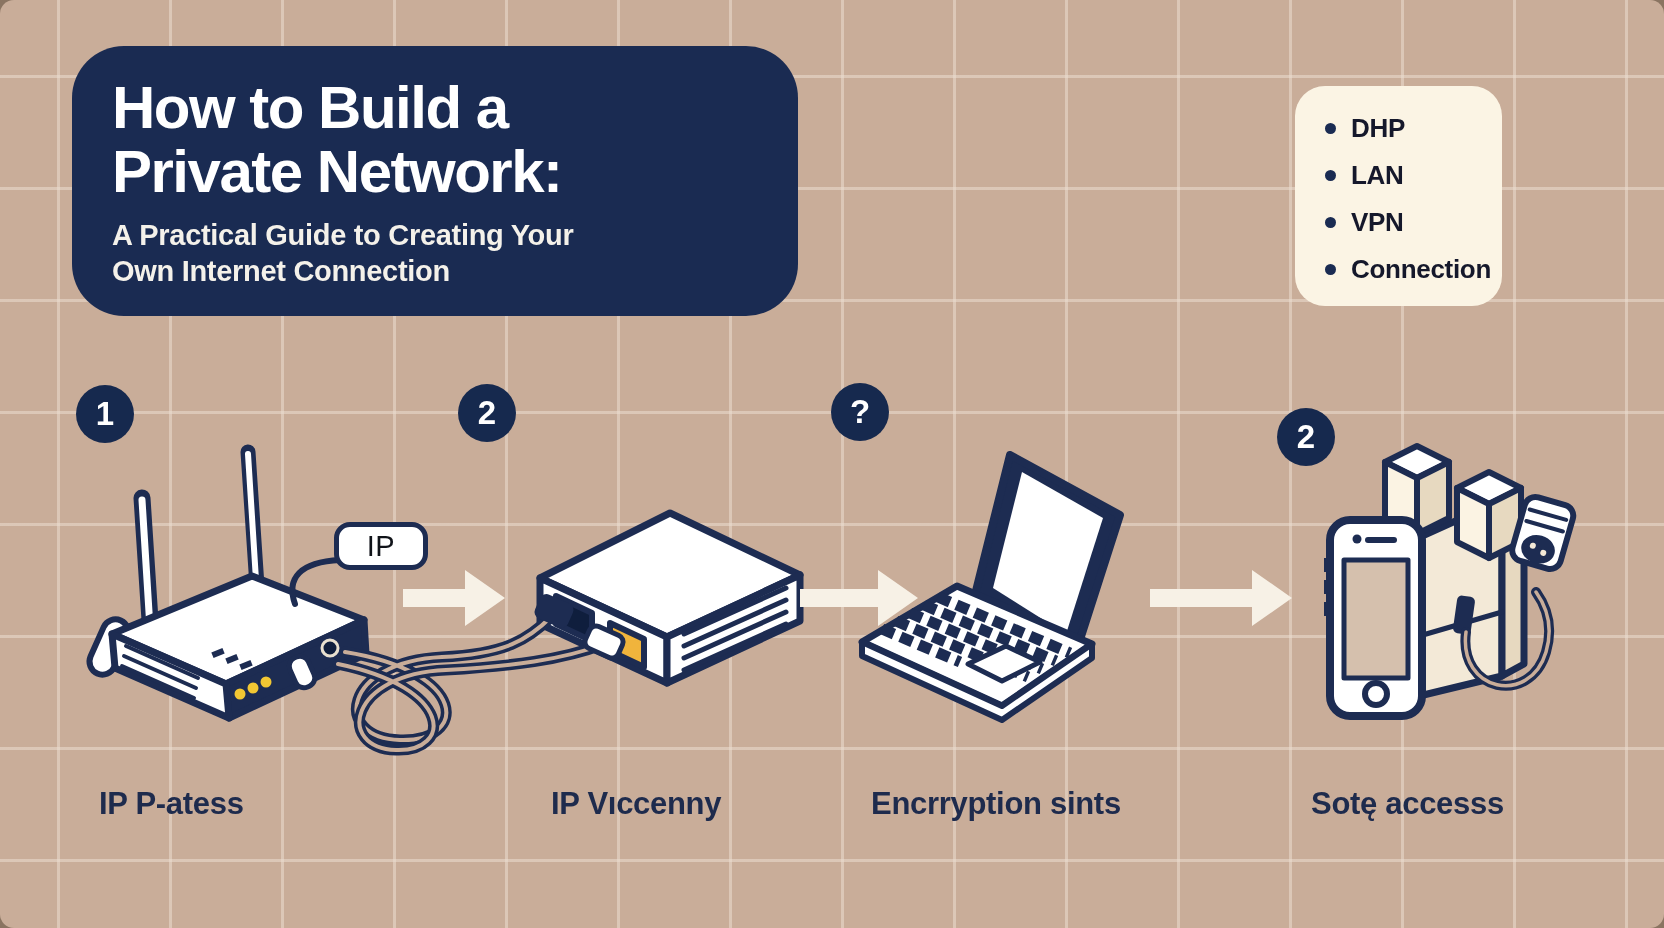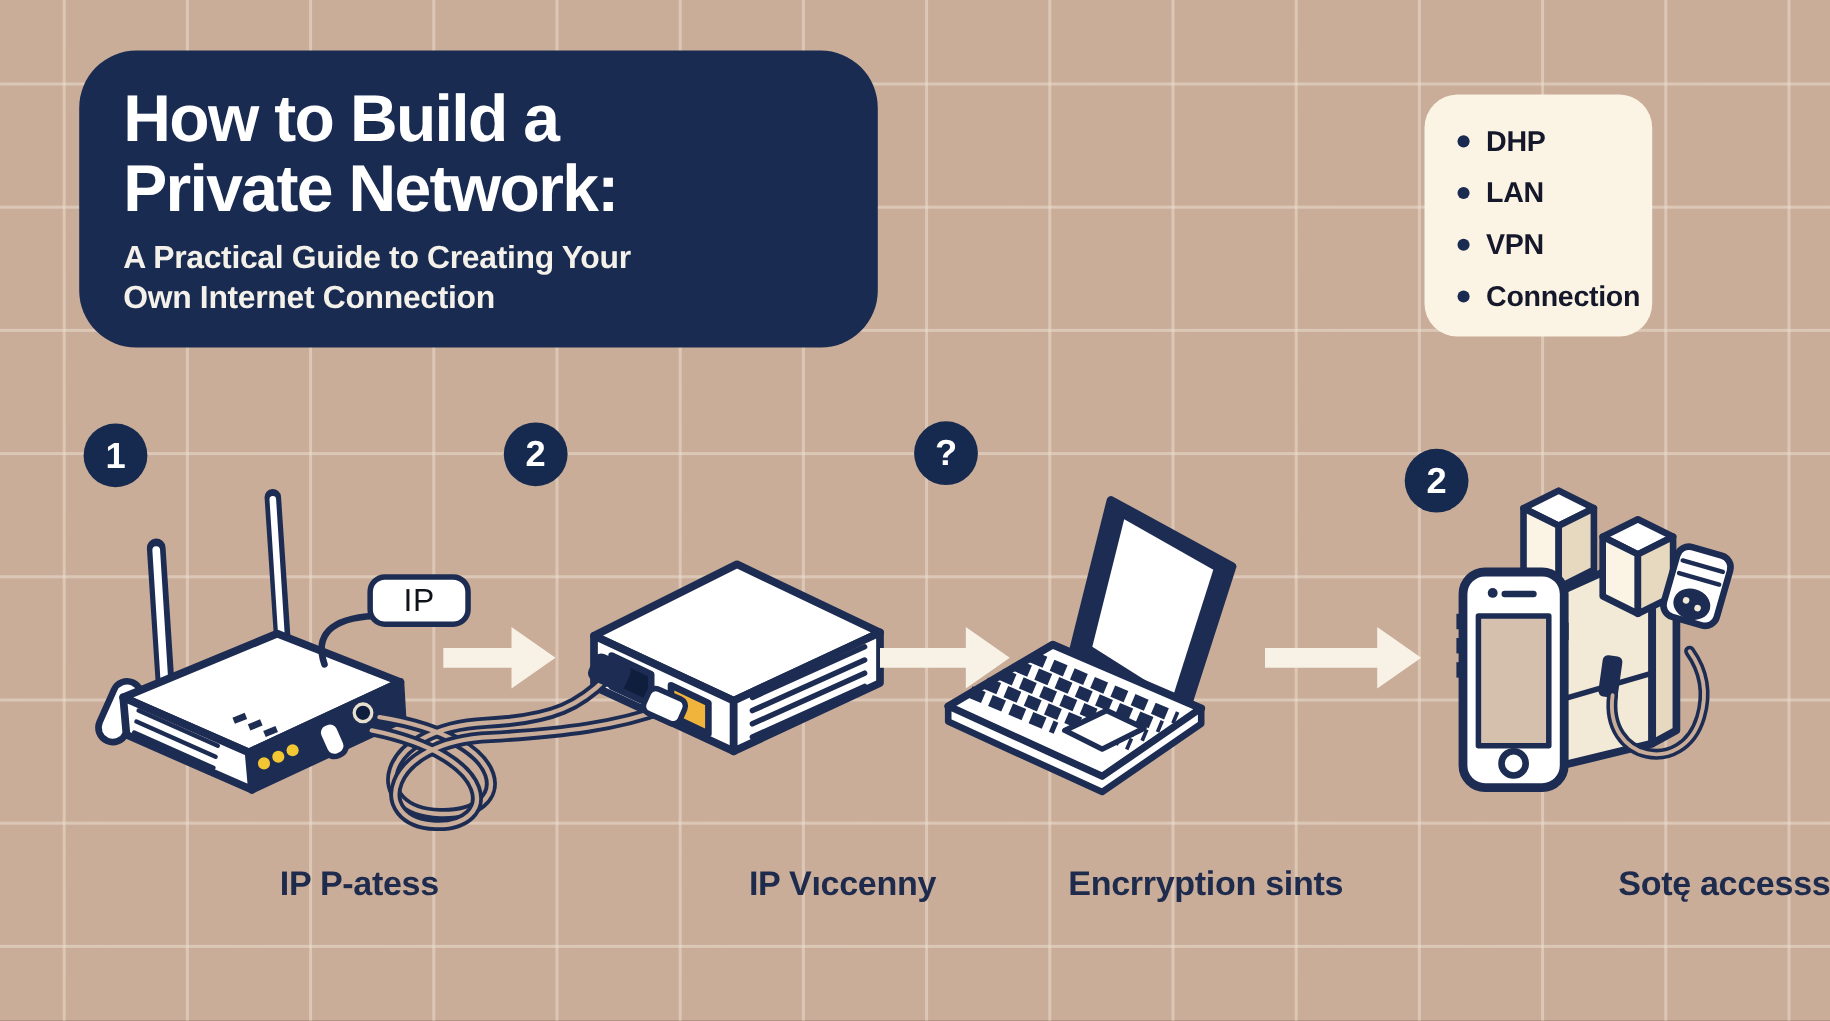--- a/index.html
+++ b/index.html
@@ -7,20 +7,21 @@
     position:relative;
     width:1664px;height:928px;
     overflow:hidden;
     font-family:"Liberation Sans",sans-serif;
     background-color:#c9ad99;
     background-image:
       linear-gradient(rgba(235,221,208,.55) 3px, transparent 3px),
       linear-gradient(90deg, rgba(235,221,208,.55) 3px, transparent 3px);
     background-size:112px 112px;
     background-position:57px 75px;
+    border-radius:14px;
   }
   .title-card{
     position:absolute;left:72px;top:46px;width:726px;height:270px;
     background:#1a2b52;border-radius:52px;box-sizing:border-box;
     padding:30px 30px 0 40px;color:#ffffff;
   }
   .title-card h1{
     margin:0;font-size:60px;line-height:64px;font-weight:700;
     letter-spacing:-1.5px;
   }
@@ -47,27 +48,27 @@
     background:#16294e;color:#ffffff;display:flex;align-items:center;
     justify-content:center;font-size:33px;font-weight:700;
   }
   .ip-tag{
     position:absolute;left:334px;top:522px;width:94px;height:48px;
     background:#ffffff;border:5px solid #1d2c52;border-radius:16px;
     box-sizing:border-box;display:flex;align-items:center;justify-content:center;
     font-size:29px;font-weight:400;color:#101319;letter-spacing:.5px;
   }
   .caption{
-    position:absolute;top:786px;text-align:right;
+    position:absolute;top:786px;text-align:left;
     font-size:31px;font-weight:700;color:#1e2b4d;letter-spacing:-.3px;
   }
   .cap1{left:99px;width:300px;}
   .cap2{left:551px;width:300px;}
   .cap3{left:871px;width:350px;}
-  .cap4{left:1364px;width:300px;}
+  .cap4{left:1311px;width:300px;}
   svg.illos{position:absolute;left:0;top:0;pointer-events:none;}
 </style>
 </head>
 <body>
 
 <div class="canvas">
 
   <svg class="illos" width="1664" height="928" viewBox="0 0 1664 928">
 
     <g stroke-linejoin="round" stroke-linecap="round">

